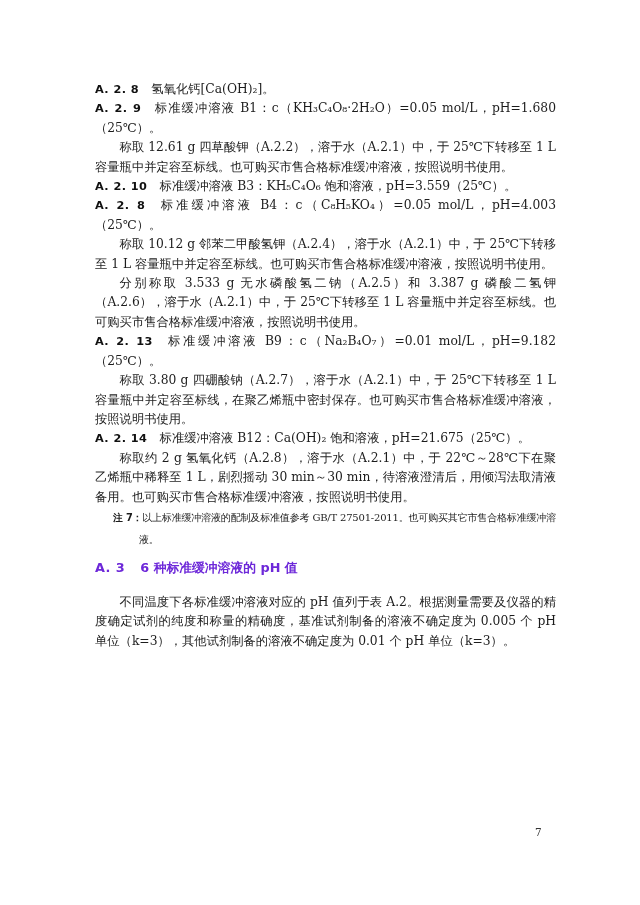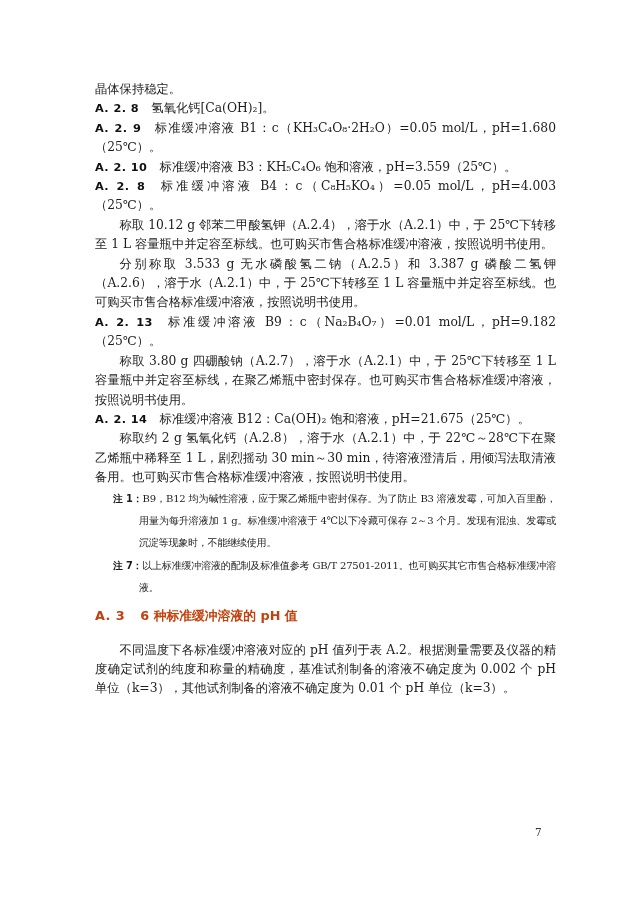--- a/index.html
+++ b/index.html
@@ -48,62 +48,61 @@
     font-family: "DejaVu Sans", "Liberation Sans", sans-serif;
     font-weight: 700;
     font-size: 9.8px;
   }
   .section-heading {
     font-family: "DejaVu Sans", "Liberation Sans", sans-serif;
     font-weight: 700;
     font-size: 12.8px;
     line-height: 20px;
     margin: 6px 0 15px 0;
-    color: #c2410c;
+    color: #6d28d9;
     text-align: left;
   }
   .snum { margin-right: 1.2em; letter-spacing: 0.4px; }
   .page-number {
     position: absolute;
     left: 535px;
     top: 825px;
     font-size: 10.5px;
     line-height: 14px;
     color: #333;
   }
 </style>
 </head>
 <body>
 
 <main class="page">
   <div class="page-content">
 
-    <p class="body-text">晶体保持稳定。</p>
 
     <p class="clause"><span class="cnum">A. 2. 8</span><span class="ctitle">氢氧化钙[Ca(OH)₂]。</span></p>
 
     <p class="clause"><span class="cnum">A. 2. 9</span><span class="ctitle">标准缓冲溶液 B1：c（KH₃C₄O₈·2H₂O）=0.05 mol/L，pH=1.680（25℃）。</span></p>
+    <p class="body-text indent">称取 12.61 g 四草酸钾（A.2.2），溶于水（A.2.1）中，于 25℃下转移至 1 L 容量瓶中并定容至标线。也可购买市售合格标准缓冲溶液，按照说明书使用。</p>
 
     <p class="clause"><span class="cnum">A. 2. 10</span><span class="ctitle">标准缓冲溶液 B3：KH₅C₄O₆ 饱和溶液，pH=3.559（25℃）。</span></p>
 
     <p class="clause"><span class="cnum">A. 2. 8</span><span class="ctitle">标准缓冲溶液 B4：c（C₈H₅KO₄）=0.05 mol/L，pH=4.003（25℃）。</span></p>
     <p class="body-text indent">称取 10.12 g 邻苯二甲酸氢钾（A.2.4），溶于水（A.2.1）中，于 25℃下转移至 1 L 容量瓶中并定容至标线。也可购买市售合格标准缓冲溶液，按照说明书使用。</p>
 
     <p class="body-text indent">分别称取 3.533 g 无水磷酸氢二钠（A.2.5）和 3.387 g 磷酸二氢钾（A.2.6），溶于水（A.2.1）中，于 25℃下转移至 1 L 容量瓶中并定容至标线。也可购买市售合格标准缓冲溶液，按照说明书使用。</p>
 
     <p class="clause"><span class="cnum">A. 2. 13</span><span class="ctitle">标准缓冲溶液 B9：c（Na₂B₄O₇）=0.01 mol/L，pH=9.182（25℃）。</span></p>
     <p class="body-text indent">称取 3.80 g 四硼酸钠（A.2.7），溶于水（A.2.1）中，于 25℃下转移至 1 L 容量瓶中并定容至标线，在聚乙烯瓶中密封保存。也可购买市售合格标准缓冲溶液，按照说明书使用。</p>
 
     <p class="clause"><span class="cnum">A. 2. 14</span><span class="ctitle">标准缓冲溶液 B12：Ca(OH)₂ 饱和溶液，pH=21.675（25℃）。</span></p>
     <p class="body-text indent">称取约 2 g 氢氧化钙（A.2.8），溶于水（A.2.1）中，于 22℃～28℃下在聚乙烯瓶中稀释至 1 L，剧烈摇动 30 min～30 min，待溶液澄清后，用倾泻法取清液备用。也可购买市售合格标准缓冲溶液，按照说明书使用。</p>
 
-    <div class="note"><span class="note-label">注 1：</span><span class="note-text">B9，B12 均为碱性溶液，应于聚乙烯瓶中密封保存。为了防止 B3 溶液发霉，可加入百里酚，用量为每升溶液加 1 g。标准缓冲溶液于 4℃以下冷藏可保存 2～3 个月。发现有混浊、发霉或沉淀等现象时，不能继续使用。</span></div>
 
     <div class="note"><span class="note-label">注 7：</span><span class="note-text">以上标准缓冲溶液的配制及标准值参考 GB/T 27501-2011。也可购买其它市售合格标准缓冲溶液。</span></div>
 
     <h2 class="section-heading"><span class="snum">A. 3</span><span class="stitle">6 种标准缓冲溶液的 pH 值</span></h2>
 
-    <p class="body-text indent">不同温度下各标准缓冲溶液对应的 pH 值列于表 A.2。根据测量需要及仪器的精度确定试剂的纯度和称量的精确度，基准试剂制备的溶液不确定度为 0.002 个 pH 单位（k=3），其他试剂制备的溶液不确定度为 0.01 个 pH 单位（k=3）。</p>
+    <p class="body-text indent">不同温度下各标准缓冲溶液对应的 pH 值列于表 A.2。根据测量需要及仪器的精度确定试剂的纯度和称量的精确度，基准试剂制备的溶液不确定度为 0.005 个 pH 单位（k=3），其他试剂制备的溶液不确定度为 0.01 个 pH 单位（k=3）。</p>
 
   </div>
 
   <div class="page-number">7</div>
 </main>
 
 </body></html>

